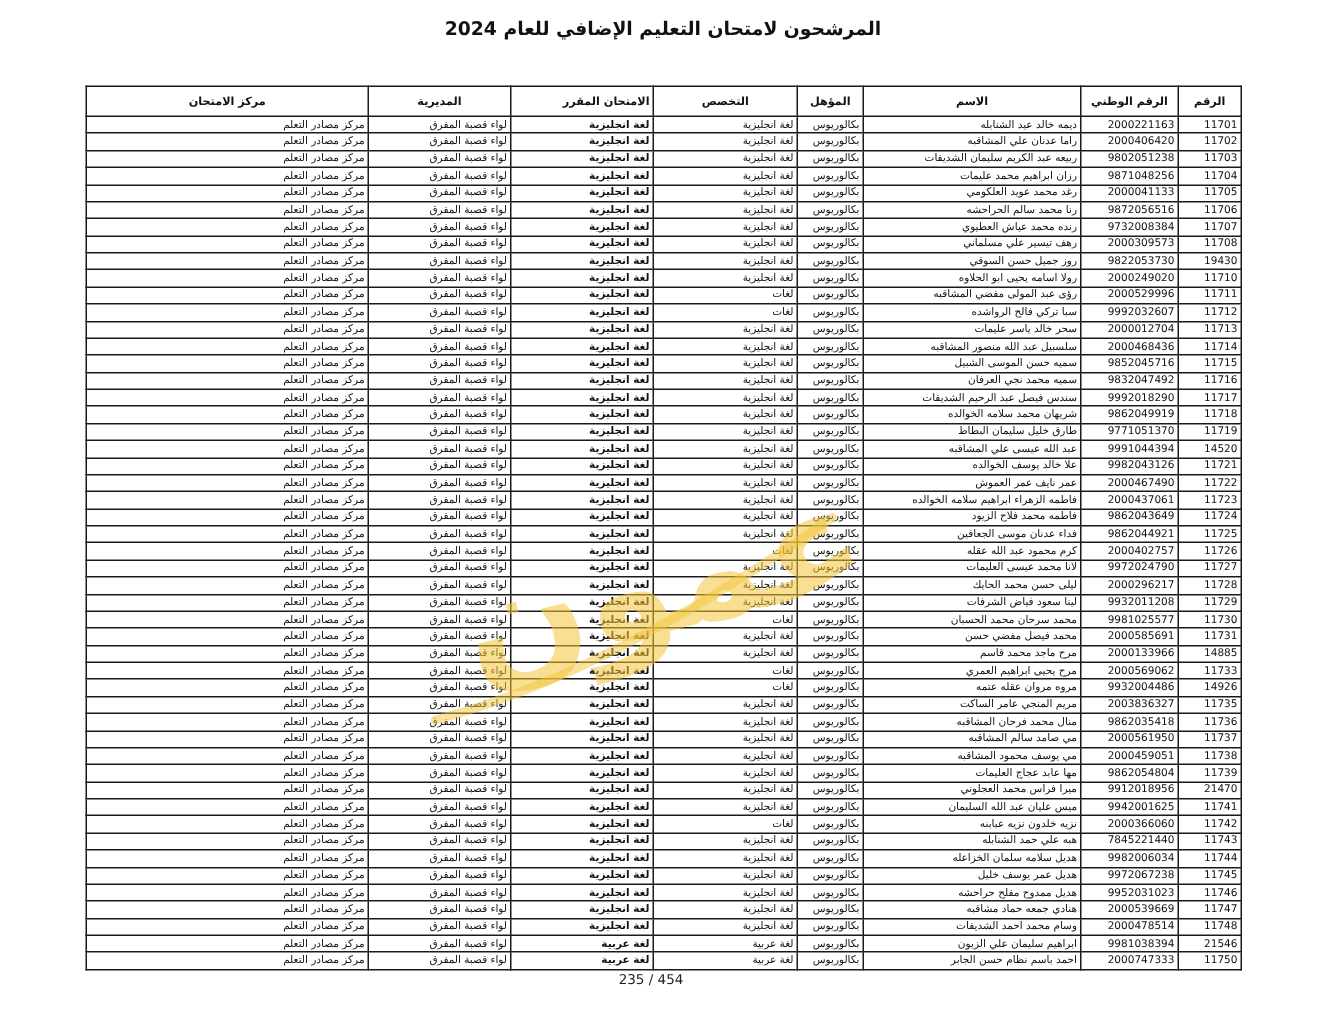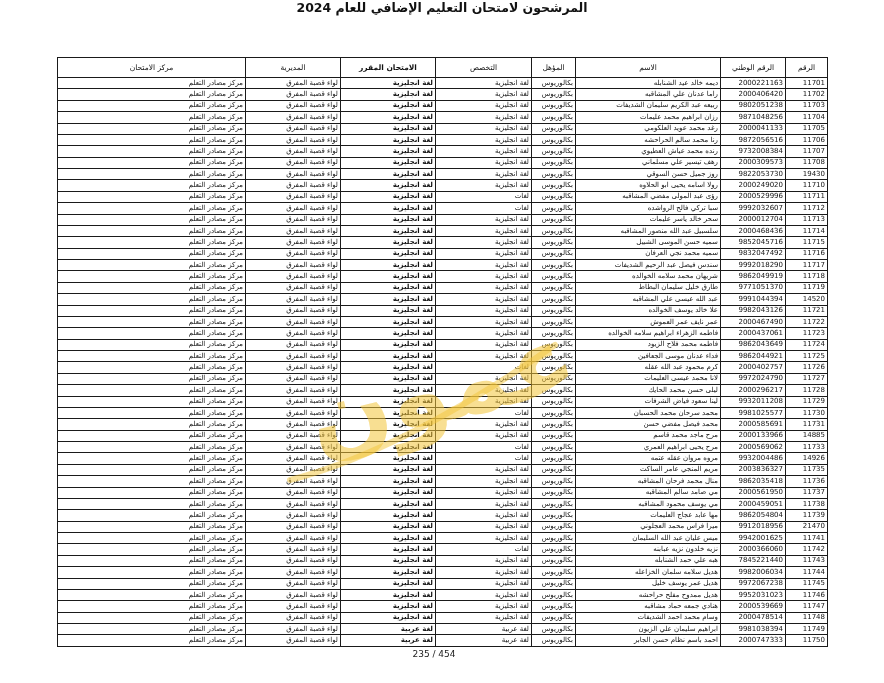--- a/index.html
+++ b/index.html
@@ -12,21 +12,21 @@
     font-family: "DejaVu Sans", sans-serif;
   }
   .page {
     position: relative;
     width: 884px;
     height: 683px;
     background: #ffffff;
   }
   .title {
     position: absolute;
-    top: 0;
+    top: 11px;
     left: 0;
     width: 884px;
     text-align: center;
     font-size: 12.5px;
     font-weight: bold;
     color: #111;
     direction: rtl;
   }
   table.candidates {
     position: absolute;
@@ -41,31 +41,31 @@
     border: 1px solid #1a1a1a;
     padding: 0 2px;
     overflow: hidden;
     white-space: nowrap;
     color: #111;
   }
   table.candidates thead tr { height: 20px; }
   table.candidates tbody tr { height: 11.38px; }
   table.candidates th {
     font-size: 7.5px;
-    font-weight: normal;
+    font-weight: bold;
     text-align: center;
     vertical-align: middle;
   }
   table.candidates td {
     font-size: 7px;
     line-height: 1;
     text-align: right;
     vertical-align: middle;
   }
-  table.candidates th.c-exam, table.candidates td.c-exam { font-weight: bold; }
+  table.candidates th.c-exam, table.candidates td.c-exam { font-weight: bold; text-align: right; }
   .footer {
     position: absolute;
     top: 649px;
     left: 0;
     width: 868px;
     text-align: center;
     font-size: 9px;
     color: #222;
     direction: ltr;
   }
@@ -597,21 +597,21 @@
           <td>11748</td>
           <td>2000478514</td>
           <td>وسام محمد احمد الشديفات</td>
           <td>بكالوريوس</td>
           <td>لغة انجليزية</td>
           <td class="c-exam">لغة انجليزية</td>
           <td>لواء قصبة المفرق</td>
           <td>مركز مصادر التعلم</td>
         </tr>
         <tr>
-          <td>11749</td>
+          <td>21546</td>
           <td>9981038394</td>
           <td>ابراهيم سليمان علي الزيون</td>
           <td>بكالوريوس</td>
           <td>لغة عربية</td>
           <td class="c-exam">لغة عربية</td>
           <td>لواء قصبة المفرق</td>
           <td>مركز مصادر التعلم</td>
         </tr>
         <tr>
           <td>11750</td>

